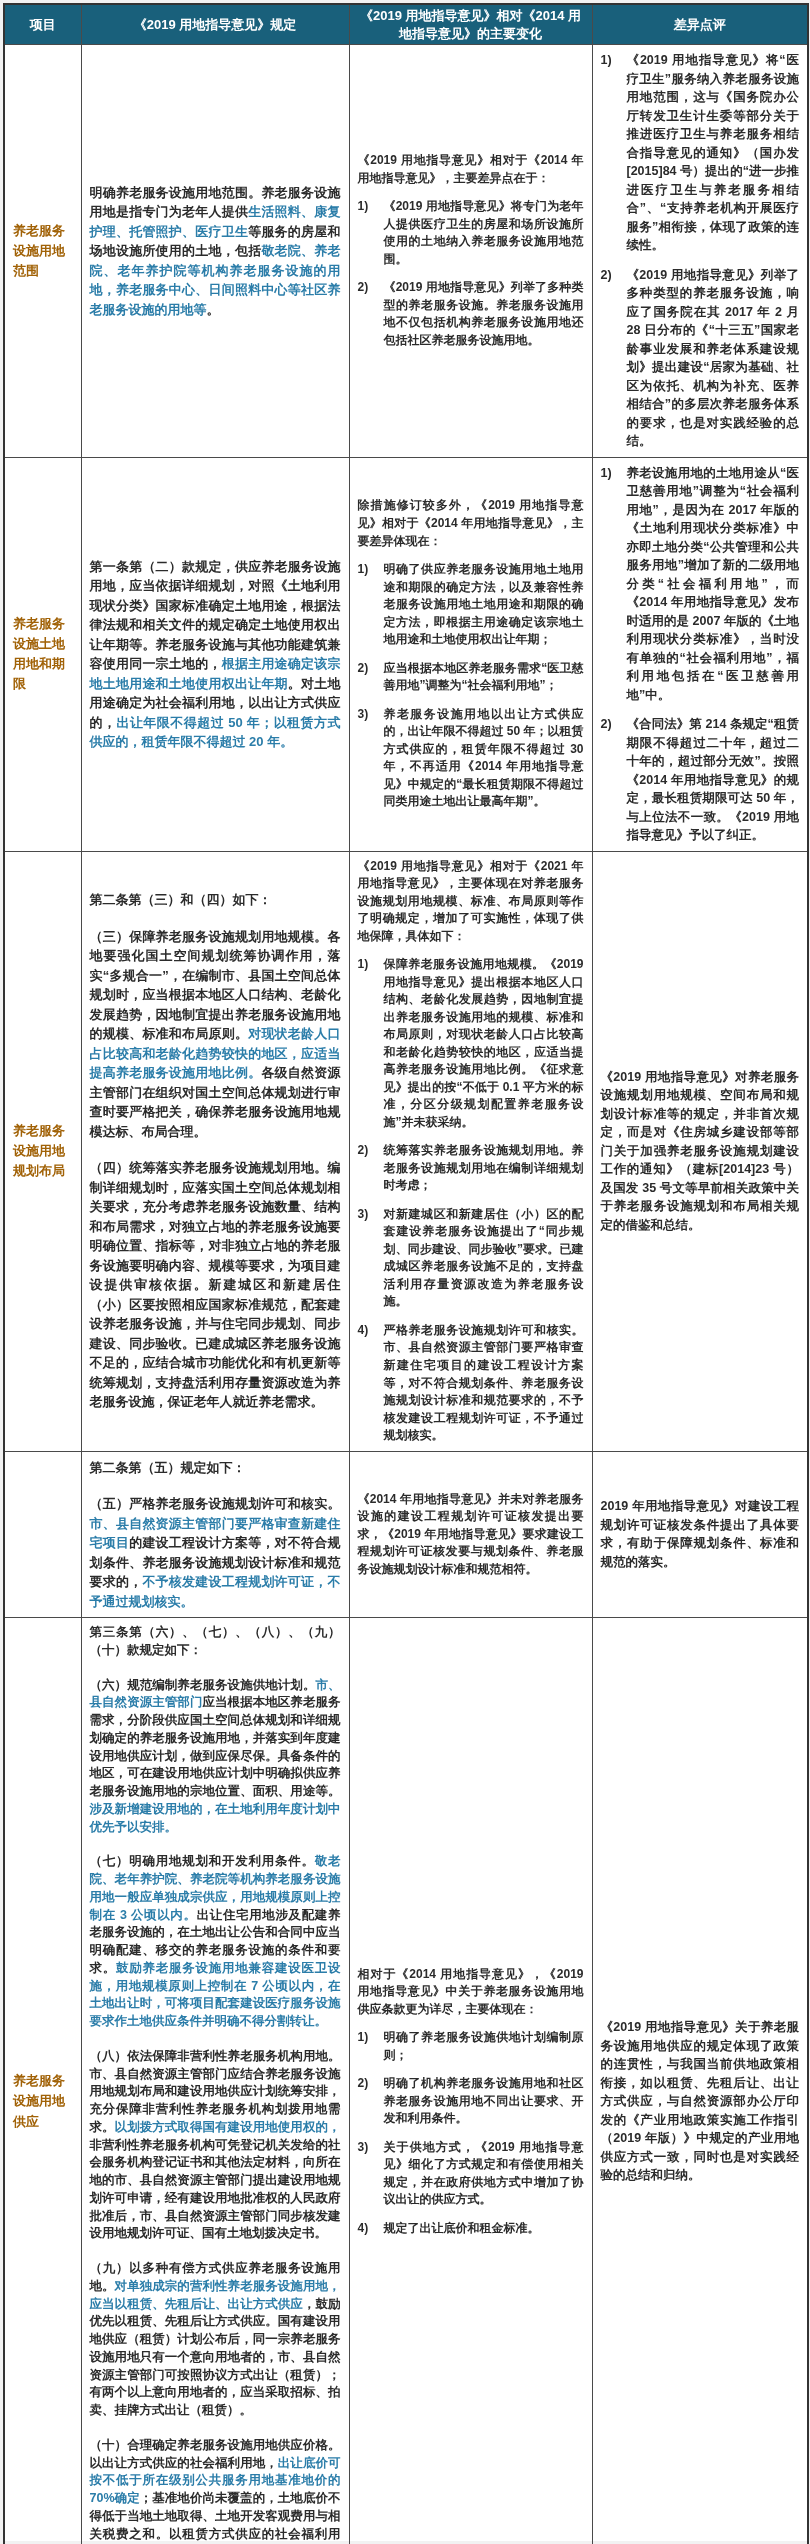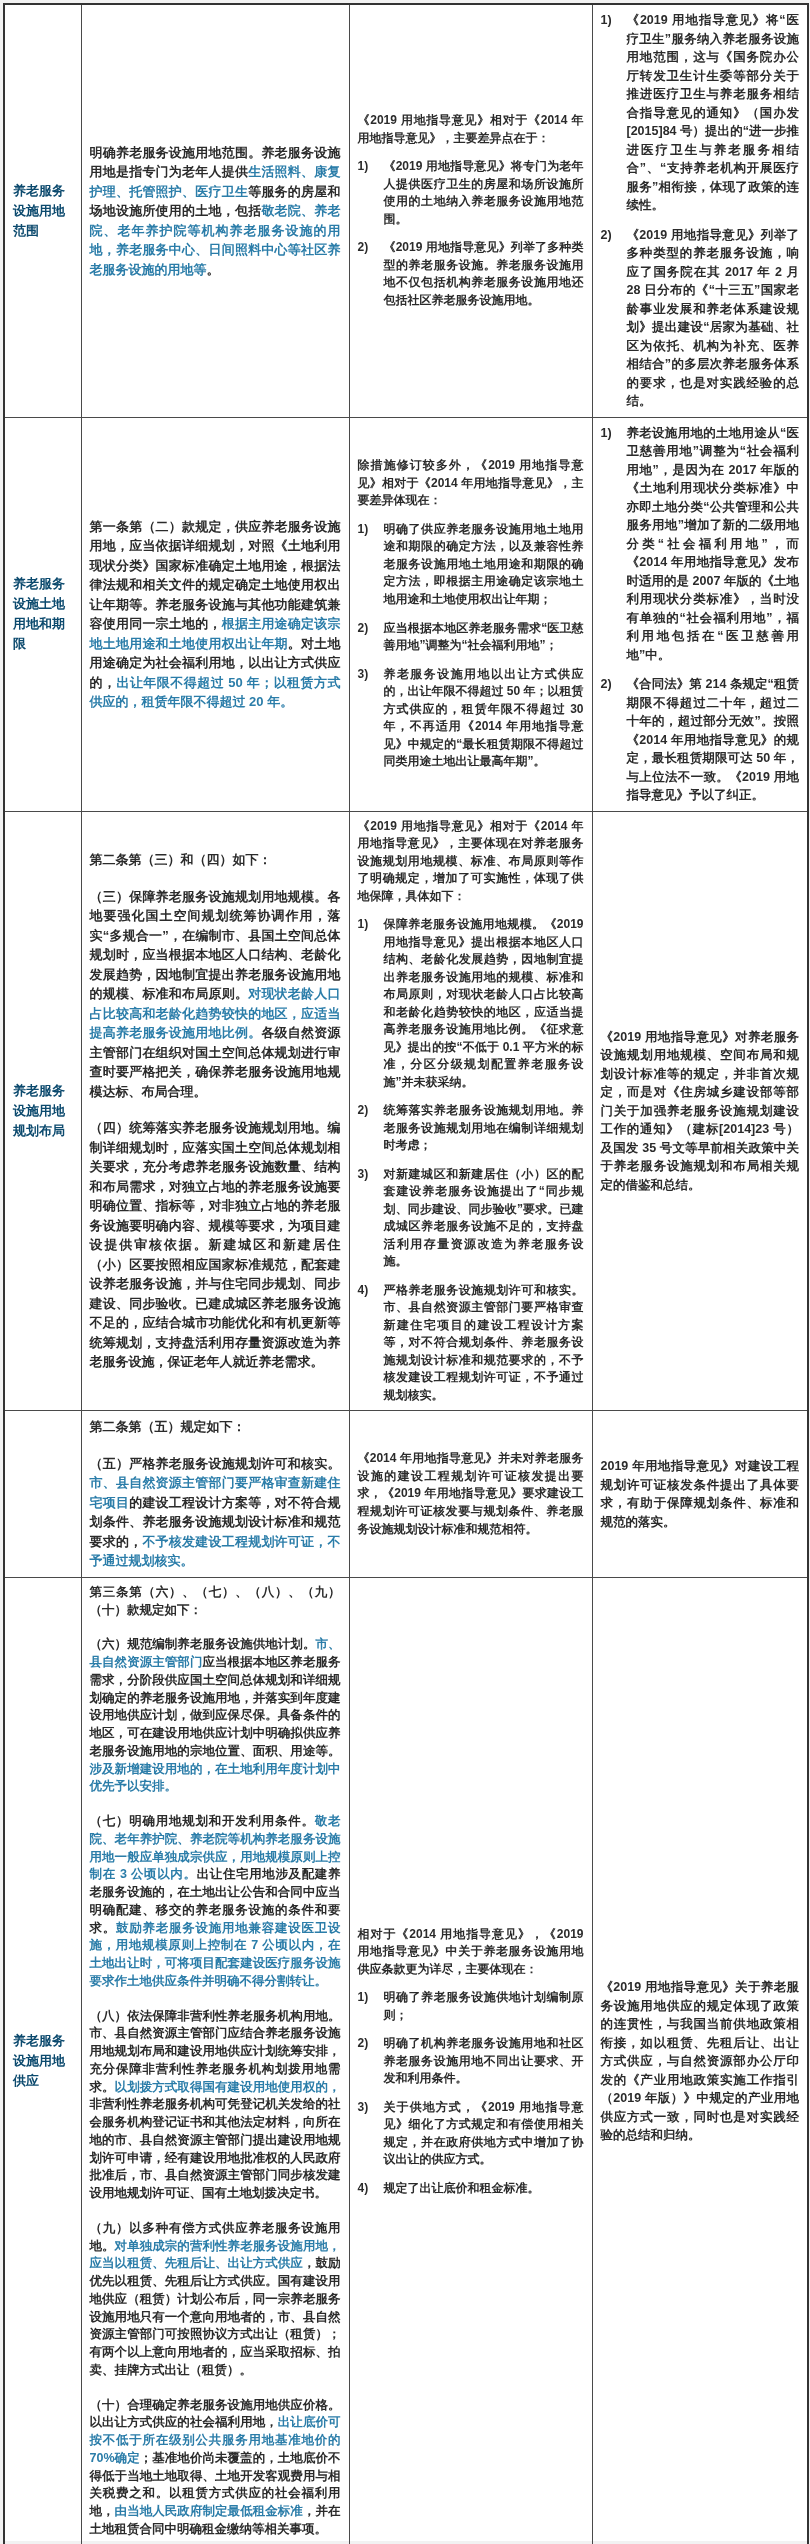--- a/index.html
+++ b/index.html
@@ -10,21 +10,21 @@
   table.doc col.c1{width:77px;}
   table.doc col.c2{width:268px;}
   table.doc col.c3{width:243px;}
   table.doc col.c4{width:216px;}
   table.doc td,table.doc th{border:1px solid #4a4a4a;vertical-align:middle;
        padding:6px 8px;box-sizing:border-box;overflow:hidden;}
   table.doc{border:2px solid #333;}
   tr.hdr th{background:#19607b;color:#ffffff;font-size:13px;font-weight:bold;
        text-align:center;height:36px;line-height:1.35;padding:2px 6px;}
   tr.r1{height:384px;} tr.r2{height:348px;} tr.r3{height:570px;} tr.r4{height:149px;}
-  td.labelcell{color:#0c4a6e;font-weight:bold;font-size:13px;line-height:1.55;
+  td.labelcell{color:#a16207;font-weight:bold;font-size:13px;line-height:1.55;
        text-align:left;padding:4px 6px;}
   td.body{font-size:13px;color:#2b2b2b;line-height:1.5;text-align:justify;
        font-weight:600;}
   td.body .para{margin:0;}
   td.body .para + .para{margin-top:17px;}
   td.body .li{display:flex;}
   td.body .li + .li, td.body .para + .li, td.body .li + .para{margin-top:11px;}
   td.body .li .num{flex:0 0 26px;}
   td.body .li .li-body{flex:1 1 auto;}
   .accent{color:#2b7da9;}
@@ -38,20 +38,26 @@
 
 <div class="sheet">
   <table class="doc">
     <colgroup>
         <col class="c1">
         <col class="c2">
         <col class="c3">
         <col class="c4">
       </colgroup>
     <tbody>
+        <tr class="hdr">
+      <th>项目</th>
+      <th>《2019 用地指导意见》规定</th>
+      <th>《2019 用地指导意见》相对《2014 用地指导意见》的主要变化</th>
+      <th>差异点评</th>
+    </tr>
     <tr class="r1">
       <td class="labelcell">养老服务设施用地范围</td>
       <td class="body">
             <div class="para"><span>明确养老服务设施用地范围。养老服务设施用地是指专门为老年人提供</span><span class="accent">生活照料、康复护理、托管照护、医疗卫生</span><span>等服务的房屋和场地设施所使用的土地，包括</span><span class="accent">敬老院、养老院、老年养护院等机构养老服务设施的用地，养老服务中心、日间照料中心等社区养老服务设施的用地等</span><span>。</span></div>
           </td>
       <td class="body tight">
             <div class="para"><span>《2019 用地指导意见》相对于《2014 年用地指导意见》，主要差异点在于：</span></div>
             <div class="li">
               <span class="num">1)</span>
               <div class="li-body"><span>《2019 用地指导意见》将专门为老年人提供医疗卫生的房屋和场所设施所使用的土地纳入养老服务设施用地范围。</span></div>
@@ -104,21 +110,21 @@
           </td>
     </tr>
     <tr class="r3">
       <td class="labelcell">养老服务设施用地规划布局</td>
       <td class="body">
             <div class="para"><span>第二条第（三）和（四）如下：</span></div>
             <div class="para"><span>（三）保障养老服务设施规划用地规模。各地要强化国土空间规划统筹协调作用，落实“多规合一”，在编制市、县国土空间总体规划时，应当根据本地区人口结构、老龄化发展趋势，因地制宜提出养老服务设施用地的规模、标准和布局原则。</span><span class="accent">对现状老龄人口占比较高和老龄化趋势较快的地区，应适当提高养老服务设施用地比例。</span><span>各级自然资源主管部门在组织对国土空间总体规划进行审查时要严格把关，确保养老服务设施用地规模达标、布局合理。</span></div>
             <div class="para"><span>（四）统筹落实养老服务设施规划用地。编制详细规划时，应落实国土空间总体规划相关要求，充分考虑养老服务设施数量、结构和布局需求，对独立占地的养老服务设施要明确位置、指标等，对非独立占地的养老服务设施要明确内容、规模等要求，为项目建设提供审核依据。新建城区和新建居住（小）区要按照相应国家标准规范，配套建设养老服务设施，并与住宅同步规划、同步建设、同步验收。已建成城区养老服务设施不足的，应结合城市功能优化和有机更新等统筹规划，支持盘活利用存量资源改造为养老服务设施，保证老年人就近养老需求。</span></div>
           </td>
       <td class="body tight">
-            <div class="para"><span>《2019 用地指导意见》相对于《2014 年用地指导意见》，主要体现在对养老服务设施规划用地规模、标准、布局原则等作了明确规定，增加了可实施性，体现了供地保障，具体如下：</span></div>
+            <div class="para"><span>《2019 用地指导意见》相对于《2021 年用地指导意见》，主要体现在对养老服务设施规划用地规模、标准、布局原则等作了明确规定，增加了可实施性，体现了供地保障，具体如下：</span></div>
             <div class="li">
               <span class="num">1)</span>
               <div class="li-body"><span>保障养老服务设施用地规模。《2019 用地指导意见》提出根据本地区人口结构、老龄化发展趋势，因地制宜提出养老服务设施用地的规模、标准和布局原则，对现状老龄人口占比较高和老龄化趋势较快的地区，应适当提高养老服务设施用地比例。《征求意见》提出的按“不低于 0.1 平方米的标准，分区分级规划配置养老服务设施”并未获采纳。</span></div>
             </div>
             <div class="li">
               <span class="num">2)</span>
               <div class="li-body"><span>统筹落实养老服务设施规划用地。养老服务设施规划用地在编制详细规划时考虑；</span></div>
             </div>
             <div class="li">
               <span class="num">3)</span>

